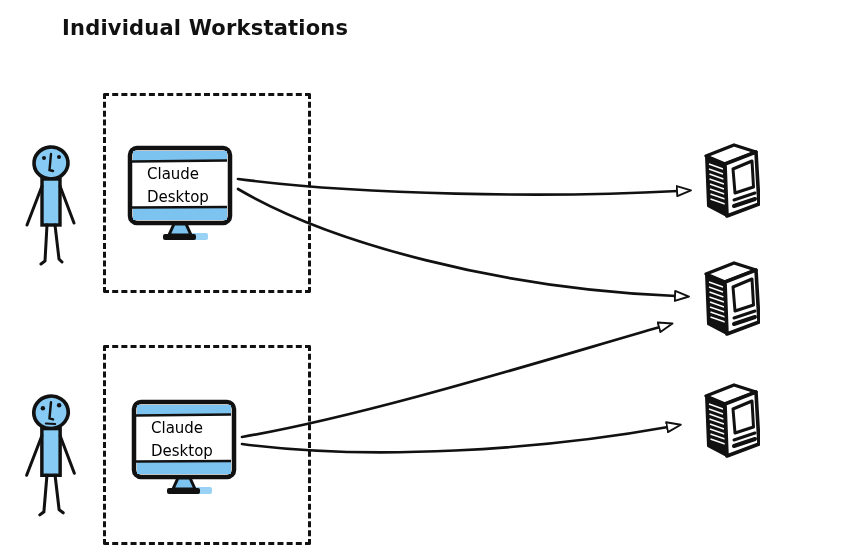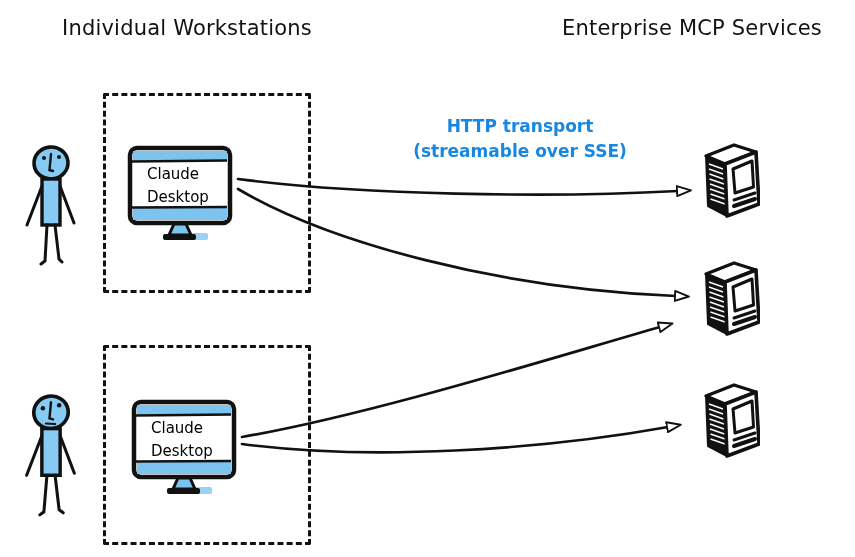--- a/index.html
+++ b/index.html
@@ -1,21 +1,21 @@
 <!DOCTYPE html>
 <html><head>
 <meta charset="utf-8">
 <style>
   html,body{margin:0;padding:0;background:#ffffff;}
   .canvas{
     position:relative;width:855px;height:557px;background:#ffffff;overflow:hidden;
     font-family:"DejaVu Sans","Liberation Sans",sans-serif;color:#111;
   }
   .col-title{
-    position:absolute;font-size:21px;font-weight:400;letter-spacing:.2px;white-space:nowrap;
+    position:absolute;font-size:21px;font-weight:700;letter-spacing:.2px;white-space:nowrap;
   }
   .title-left{left:62px;top:16px;}
   .title-right{left:562px;top:16px;}
   .transport-label{
     position:absolute;left:385px;top:114px;width:270px;text-align:center;
     color:#1887e2;font-size:17px;font-weight:700;line-height:25px;white-space:nowrap;
   }
   .ws-box{
     position:absolute;width:202px;height:194px;border:3px dashed #111;border-radius:2px;
   }
@@ -28,26 +28,21 @@
   .ml-1{left:147px;top:163px;}
   .ml-2{left:151px;top:417px;}
   svg{display:block;}
 </style>
 </head>
 <body>
 
 <div class="canvas">
 
   <div class="col-title title-left">Individual Workstations</div>
-  <div class="col-title title-right">Enterprise MCP Services</div>
 
-  <div class="transport-label">
-    <div>HTTP transport</div>
-    <div>(streamable over SSE)</div>
-  </div>
 
   <svg class="abs" style="left:0;top:0" width="855" height="557" viewBox="0 0 855 557">
     <defs>
       <marker id="ah" markerWidth="17" markerHeight="14" refX="2" refY="6" orient="auto" markerUnits="userSpaceOnUse">
         <path d="M1,1 L15,6 L1,11 Z" fill="#ffffff" stroke="#111" stroke-width="1.9" stroke-linejoin="round"></path>
       </marker>
     </defs>
     <g fill="none" stroke="#111" stroke-width="2.7" stroke-linecap="round">
       <path d="M238,179 C360,195 550,198 678,191" marker-end="url(#ah)"></path>
       <path d="M238,189 C330,243 500,289 676,296" marker-end="url(#ah)"></path>

